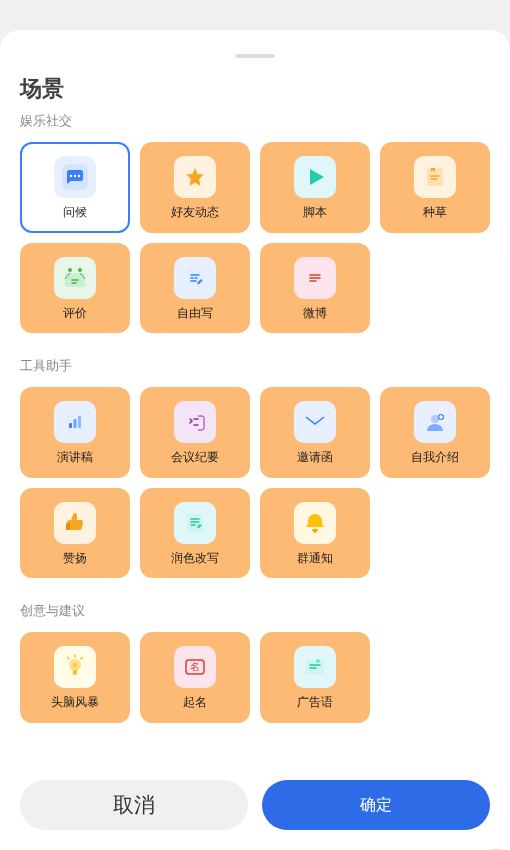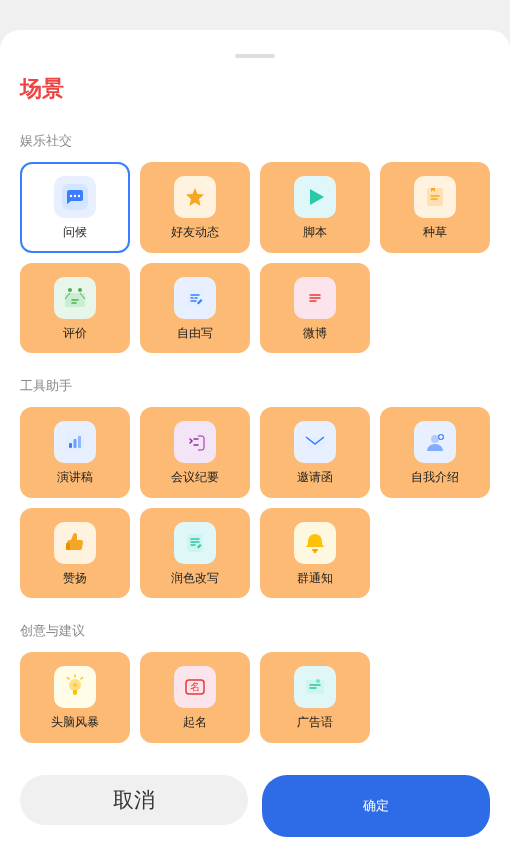--- a/index.html
+++ b/index.html
@@ -26,22 +26,21 @@
       margin-top: 30px;
       flex: 1;
       padding: 24px 20px 20px 20px;
       display: flex;
       flex-direction: column;
     }
 
     .page-title {
       font-size: 22px;
       font-weight: 700;
-      color: #ef4444;
-      margin-bottom: 20px;
+      color: #404040;
     }
 
     .section-label {
       font-size: 13px;
       color: #888;
       margin-bottom: 12px;
       margin-top: 8px;
     }
 
     .grid {
@@ -101,25 +100,25 @@
       border: none;
       border-radius: 25px;
       font-size: 21px;
       color: #333;
       cursor: pointer;
       font-weight: 500;
     }
 
     .btn-confirm {
       flex: 1;
-      height: 62px;
+      height: 50px;
       background: #2e6be6;
       border: none;
       border-radius: 25px;
-      font-size: 13px;
+      font-size: 16px;
       color: #fff;
       cursor: pointer;
       font-weight: 500;
     }
 
     
     .icon-blue { background: #e8f0ff; }
     .icon-orange { background: #fff3e0; }
     .icon-green { background: #e8f5e9; }
     .icon-purple { background: #f3e5f5; }

